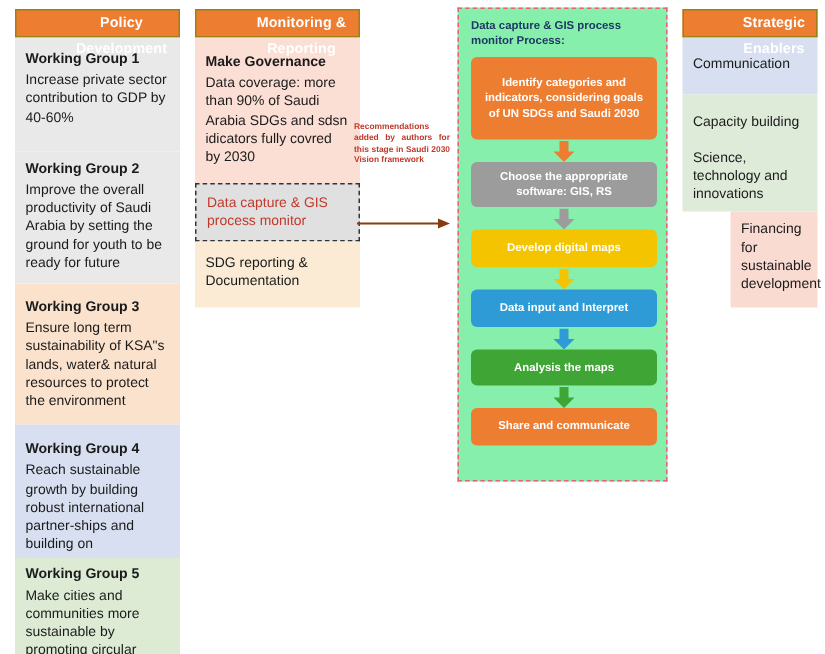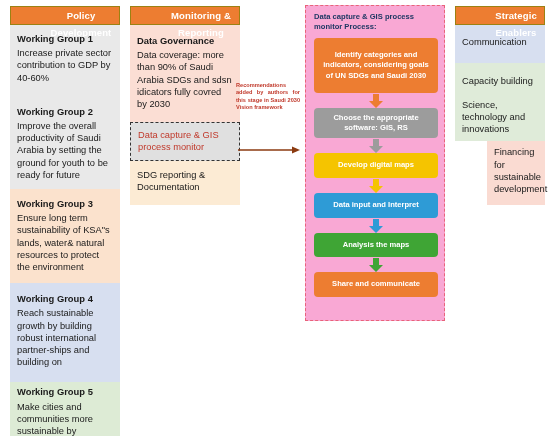--- a/index.html
+++ b/index.html
@@ -67,21 +67,21 @@
     text-align:justify;font-weight:600;
   }
   #annot-arrow{
     position:absolute;left:238px;top:140px;width:62px;height:8px;
   }
 
   
   #flow{
     position:absolute;left:305px;top:5px;width:140px;height:316px;
     border:1.4px dashed #E8637A;
-    background:#f9a8d4;
+    background:#86efac;
     box-sizing:border-box;
     padding:6px 8px 0 8px;
   }
   #flow-title{
     font-size:7.6px;font-weight:700;color:#1F3864;line-height:10px;
     margin-bottom:6px;
   }
   .node{
     box-sizing:border-box;
     width:124px;
@@ -123,36 +123,36 @@
     <div class="band bg-grey" style="padding-bottom:8px;">
       <span class="ttl">Working Group 2</span>
       <p>Improve the overall productivity of Saudi Arabia by setting the ground for youth to be ready for future</p>
     </div>
 
     <div class="band bg-peach" style="padding-top:9px;padding-bottom:10px;">
       <span class="ttl">Working Group 3</span>
       <p>Ensure long term sustainability of KSA"s lands, water&amp; natural resources to protect the environment</p>
     </div>
 
-    <div class="band bg-blue" style="padding-top:10px;padding-bottom:14px;">
+    <div class="band bg-blue" style="padding-top:10px;padding-bottom:4px;">
       <span class="ttl">Working Group 4</span>
       <p>Reach sustainable growth by building robust international partner-ships and building on</p>
     </div>
 
     <div class="band bg-green" style="padding-top:4px;padding-bottom:22px;">
       <span class="ttl">Working Group 5</span>
       <p>Make cities and communities more sustainable by promoting circular economy and preliminary recommendations</p>
     </div>
   </div>
 
   <div class="col" id="monitor">
     <div class="col-header">Monitoring &amp; Reporting</div>
 
     <div class="band bg-pink" style="padding-top:10px;padding-bottom:12px;">
-      <span class="ttl">Data Governance</span>
+      <span class="ttl">Make Governance</span>
       <p>Data coverage: more than 90% of Saudi Arabia SDGs and sdsn idicators fully covred by 2030</p>
     </div>
 
     <div class="dash-grey">
       <span>Data capture &amp; GIS process monitor</span>
     </div>
 
     <div class="band bg-cream" style="padding-top:8px;padding-bottom:12px;">
       <p>SDG reporting &amp; Documentation</p>
     </div>

